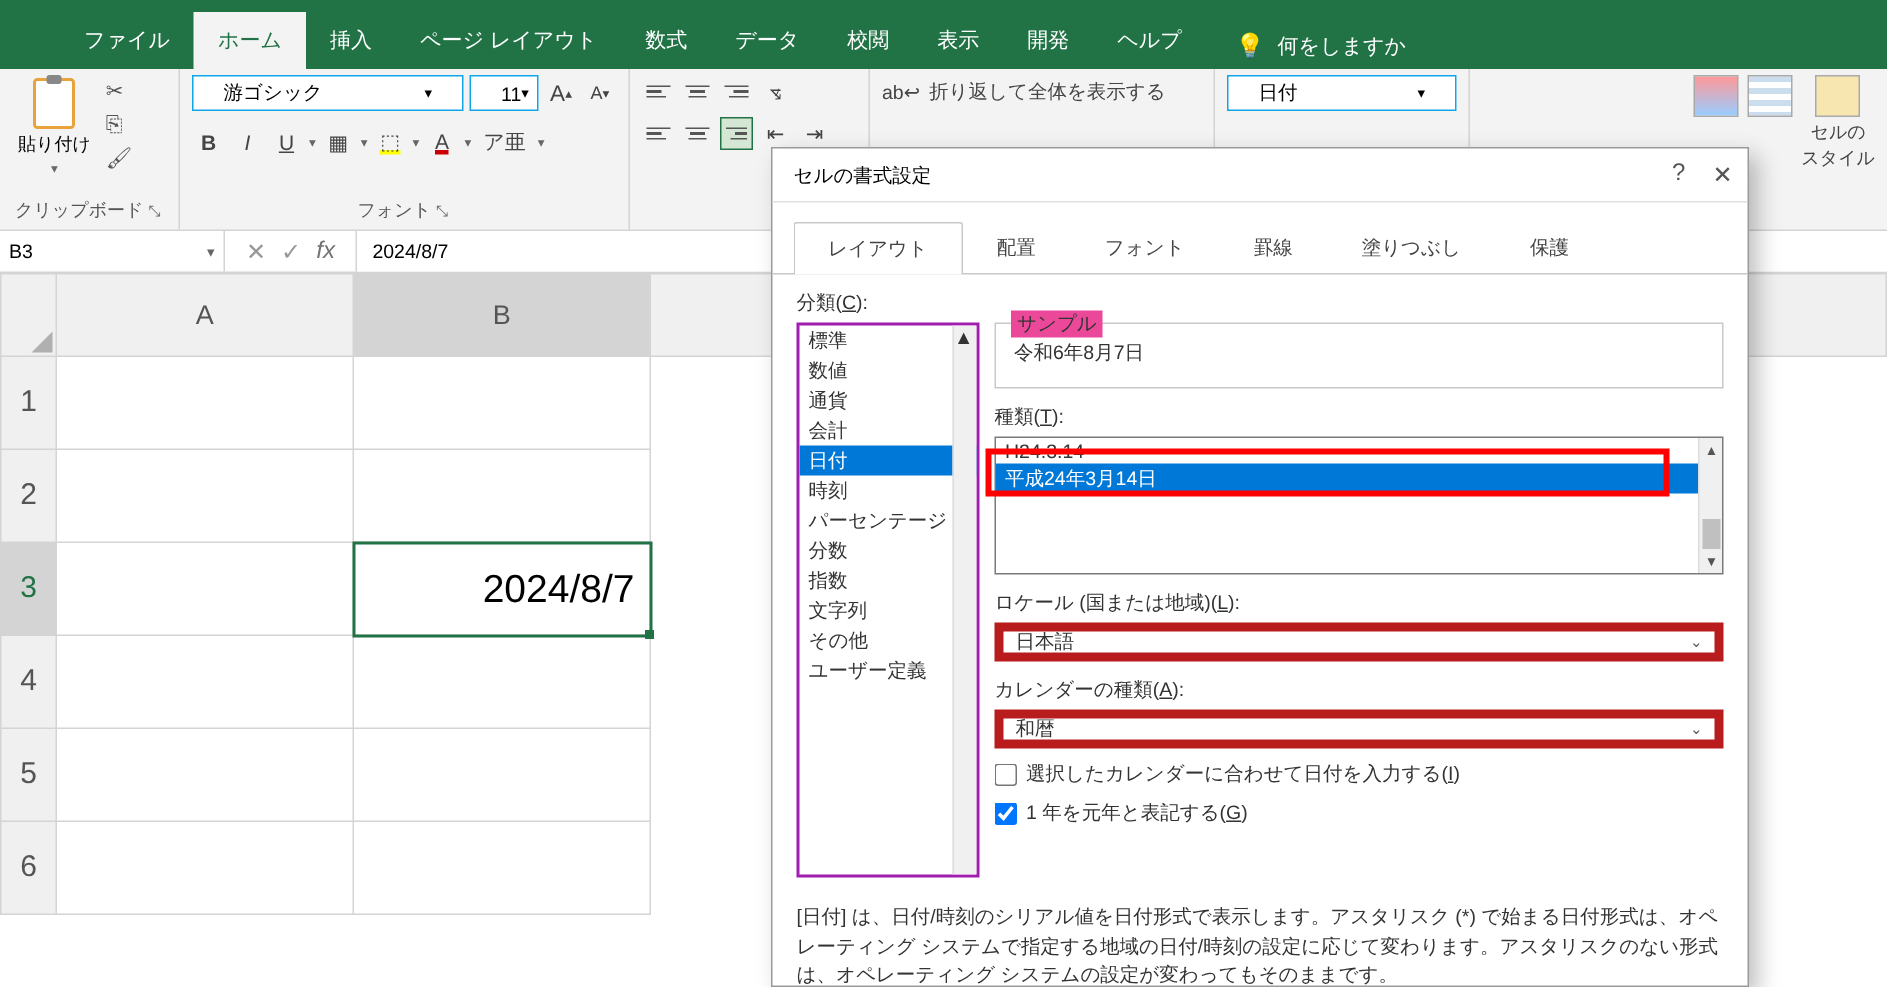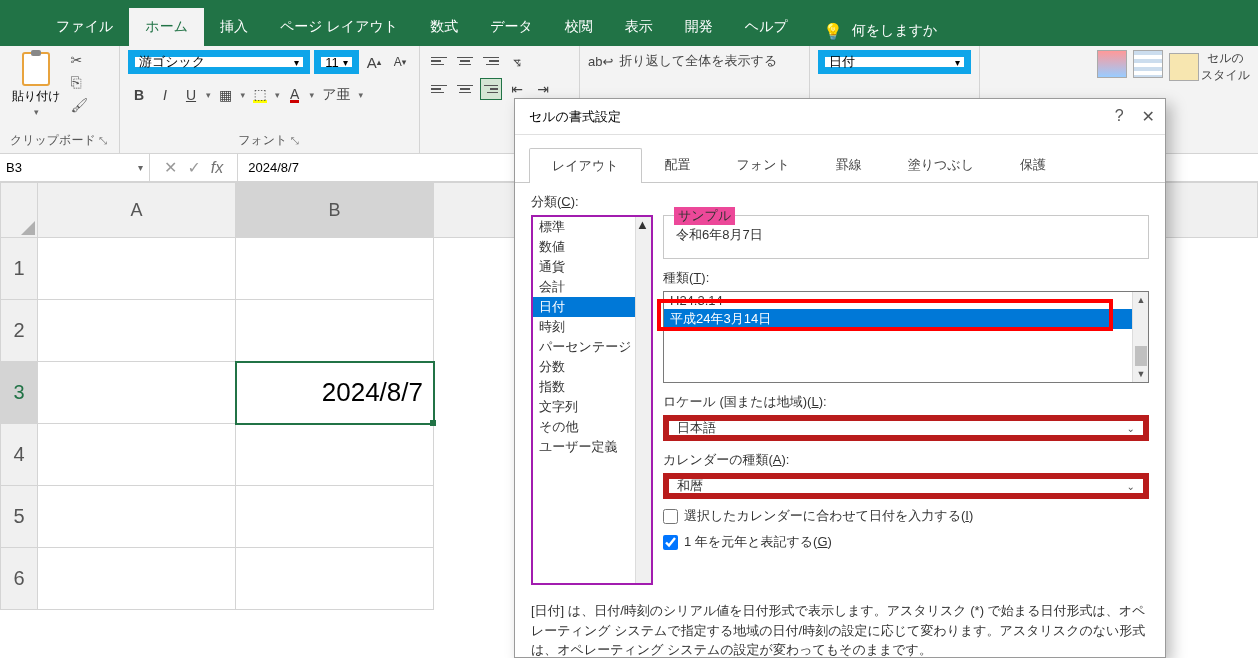--- a/index.html
+++ b/index.html
@@ -50,25 +50,25 @@
 .align-btn.right .l:nth-child(2) { width: 60%; margin-left: auto; }
 .align-btn.right .l:nth-child(3) { width: 80%; margin-left: auto; }
 .align-btn.active { background: #d4e6d4; border: 1px solid #217346; }
 
 
 .wrap-body { display: flex; flex-direction: column; gap: 8px; padding-top: 2px; }
 .wrap-item { display: flex; align-items: center; gap: 6px; font-size: 13px; color: #444; cursor: pointer; }
 
 
 .numfmt { width: 170px; }
-.numfmt select, .fake-select { width: 100%; height: 24px; border: 7px solid #0ea5e9; background: #fff; font-size: 13px; padding: 2px 4px; display: flex; align-items: center; justify-content: space-between; }
+.numfmt select, .fake-select { width: 100%; height: 24px; border: 1px solid #0ea5e9; background: #fff; font-size: 13px; padding: 2px 20px; display: flex; align-items: center; justify-content: space-between; }
 
 
 .styles-body { display: flex; gap: 10px; align-items: flex-start; }
-.style-bigbtn { display: flex; flex-direction: row; align-items: center; font-size: 12px; color: #444; gap: 2px; }
+.style-bigbtn { display: flex; flex-direction: column; align-items: center; font-size: 12px; color: #444; gap: 2px; }
 .style-icon { width: 30px; height: 28px; display: flex; align-items: center; justify-content: center; }
 
 .grp-launcher { font-size: 10px; color: #666; text-align: right; padding-right: 2px; cursor: pointer; }
 
 
 .fbar { height: 28px; border-bottom: 1px solid #d4d4d4; display: flex; align-items: stretch; }
 .namebox { width: 150px; border-right: 1px solid #d4d4d4; display: flex; align-items: center; padding: 0 6px; font-size: 13px; justify-content: space-between; }
 .fxbtns { display: flex; align-items: center; gap: 10px; padding: 0 14px; color: #999; border-right: 1px solid #d4d4d4; }
 .fxbtns .fx { font-style: italic; font-family: Liberation Sans, sans-serif; color: #737373; }
 .fval { flex: 1; padding: 0 10px; display: flex; align-items: center; font-size: 13px; background: #fff; }

